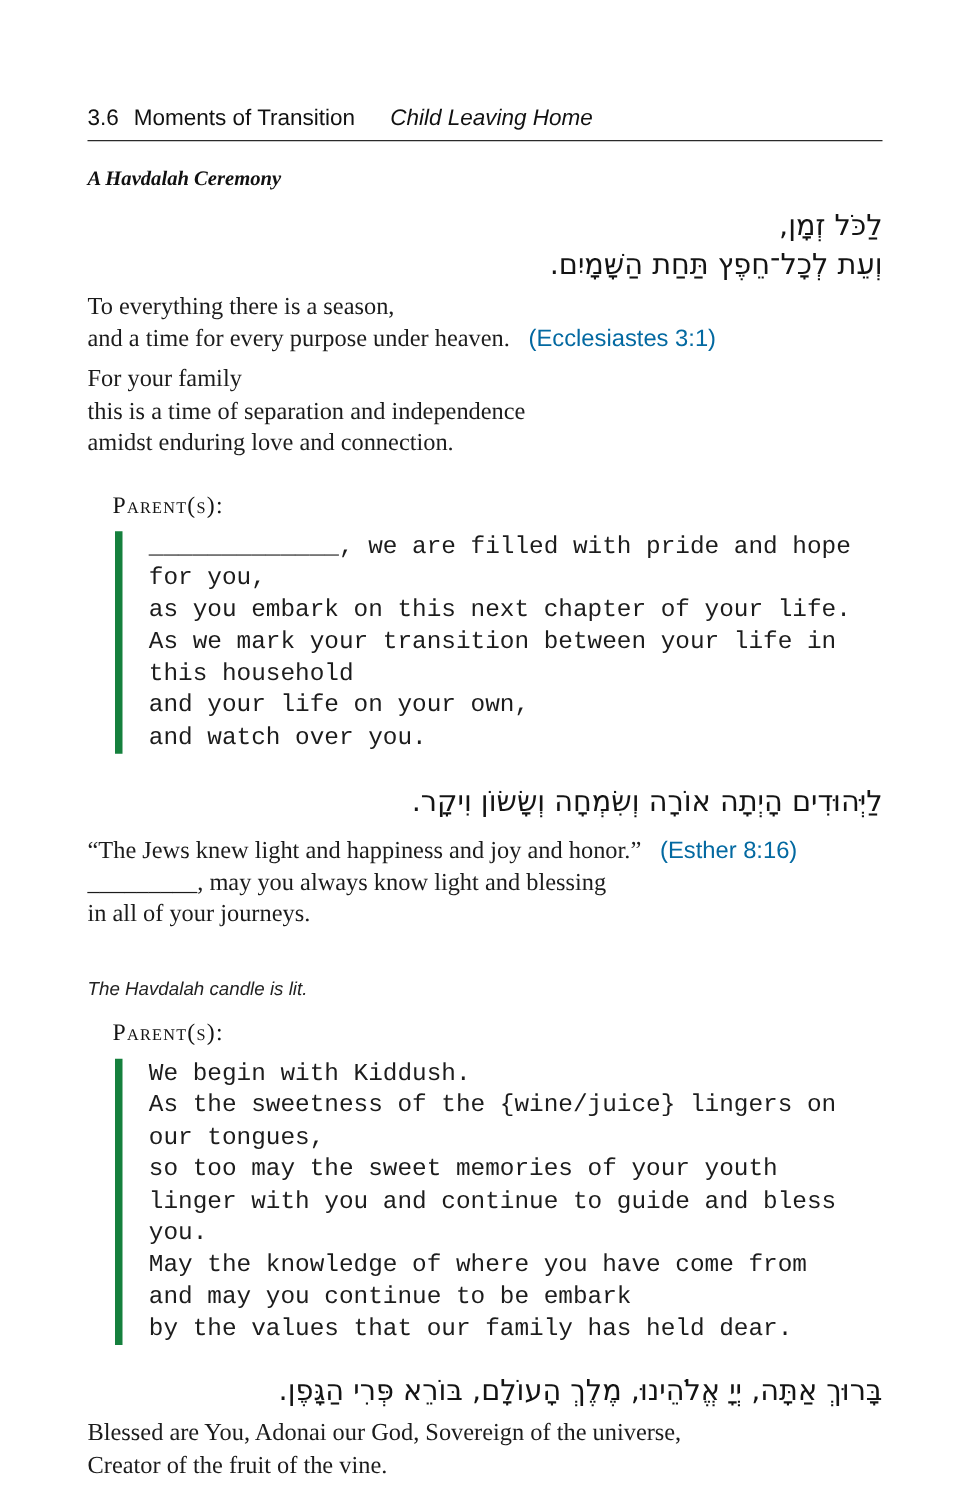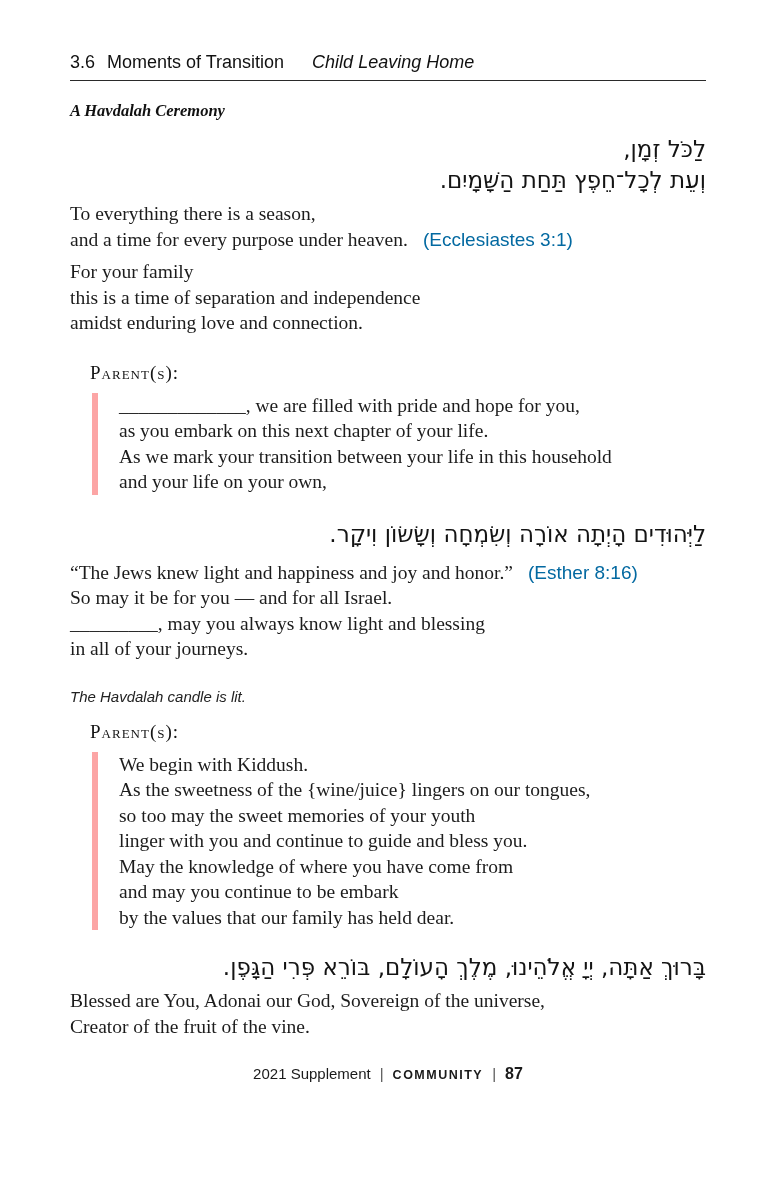--- a/index.html
+++ b/index.html
@@ -8,21 +8,21 @@
     height: 1200px;
     background: #ffffff;
     font-family: "Liberation Serif", "DejaVu Serif", serif;
     color: #1c1c1c;
     overflow: hidden;
   }
   .page {
     box-sizing: border-box;
     width: 772px;
     height: 1200px;
-    padding: 52px 66px 0 70px;
+    padding: 84px 66px 0 70px;
     border-radius: 29px;
   }
 
   
   .running-header {
     display: flex;
     align-items: baseline;
     font-family: "Liberation Sans", "DejaVu Sans", sans-serif;
     font-size: 18px;
     color: #111111;
@@ -81,30 +81,31 @@
     letter-spacing: 1px;
     font-size: 19px;
     color: #141414;
   }
   .speaker-2 { margin-top: 16px; }
 
   
   .quote-block {
     margin-top: 9px;
     margin-left: 22px;
-    border-left: 6px solid #fca5a5;
+    border-left: 6px solid #15803d;
     padding-left: 21px;
     font-size: 19.5px;
     line-height: 25.5px;
     color: #1c1c1c;
+    font-family: Liberation Mono, monospace;
   }
 
   
   .stage-direction {
-    margin-top: 26px;
+    margin-top: 38px;
     font-family: "Liberation Sans", "DejaVu Sans", sans-serif;
     font-style: italic;
     font-size: 15px;
     color: #222222;
   }
 
   
   .footer {
     margin-top: 26px;
     text-align: center;
@@ -150,29 +151,29 @@
     <div>amidst enduring love and connection.</div>
   </div>
 
   <div class="speaker">Parent(s):</div>
 
   <div class="quote-block">
     <div>_____________, we are filled with pride and hope for you,</div>
     <div>as you embark on this next chapter of your life.</div>
     <div>As we mark your transition between your life in this household</div>
     <div>and your life on your own,</div>
+    <div>and watch over you.</div>
   </div>
 
   <div class="hebrew hebrew-2" dir="rtl">
     <div>לַיְּהוּדִים הָיְתָה אוֹרָה וְשִׂמְחָה וְשָׂשׂוֹן וִיקָר.</div>
   </div>
 
   <div class="body-text eng-2">
     <div><span>“The Jews knew light and happiness and joy and honor.”</span><span class="citation">(Esther 8:16)</span></div>
-    <div>So may it be for you — and for all Israel.</div>
     <div>_________, may you always know light and blessing</div>
     <div>in all of your journeys.</div>
   </div>
 
   <div class="stage-direction">The Havdalah candle is lit.</div>
 
   <div class="speaker speaker-2">Parent(s):</div>
 
   <div class="quote-block">
     <div>We begin with Kiddush.</div>

